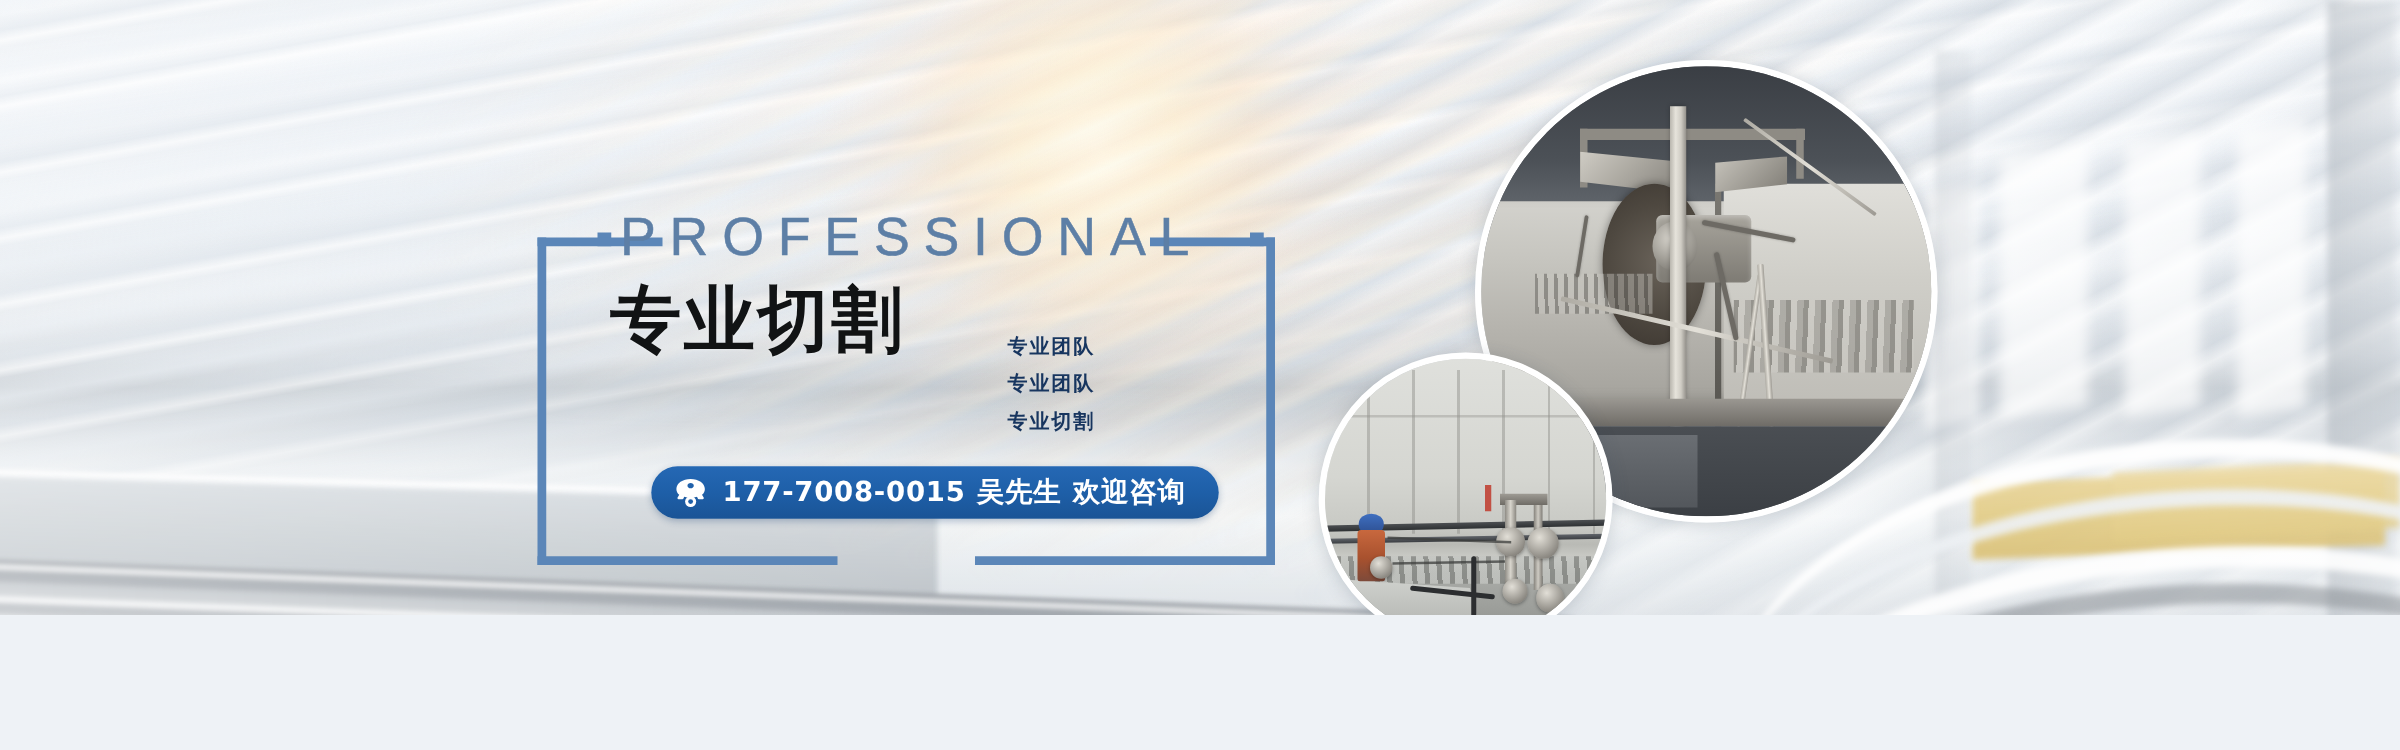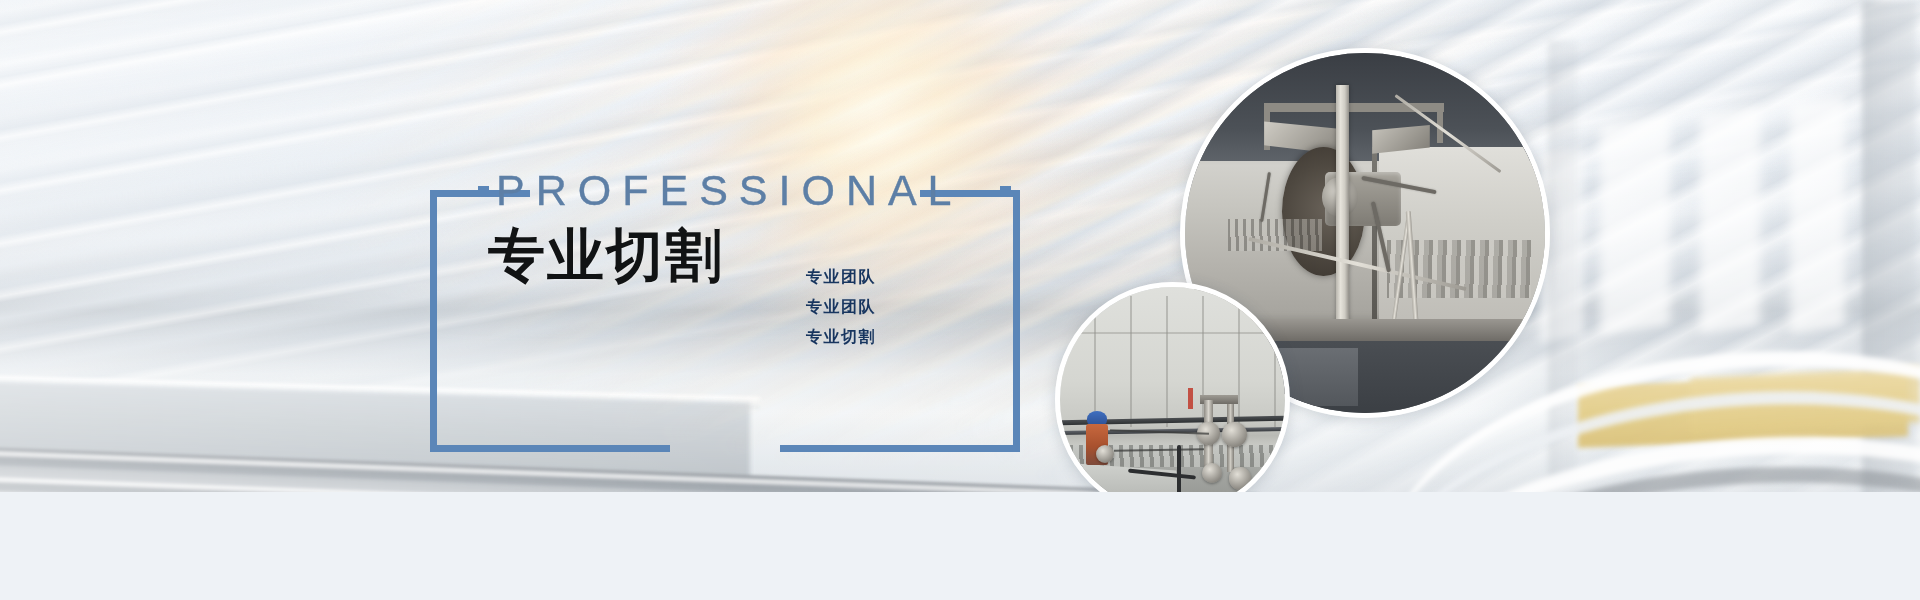--- a/index.html
+++ b/index.html
@@ -573,15 +573,25 @@
     <div id="main-title">专业切割</div>
 
     <div id="feature-list">
       <div>专业团队</div>
       <div>专业团队</div>
       <div>专业切割</div>
     </div>
 
   </div>
 
+  <div id="phone-bar">
+    <svg id="phone-icon" viewBox="0 0 64 58">
+      <path fill="#ffffff" d="M32 2C17 2 5 10 5 21c0 4.4 2 8.3 5.4 11.3l-3.1 4.9c-.9 1.4.1 3.2 1.7 3.2h7.4c.9 0 1.7-.5 2-1.3l1.4-3.3c3.8 1.2 8.1 1.9 12.2 1.9s8.4-.7 12.2-1.9l1.4 3.3c.3.8 1.1 1.3 2 1.3H55c1.6 0 2.6-1.8 1.7-3.2l-3.1-4.9C57 29.3 59 25.4 59 21 59 10 47 2 32 2zm0 8c3.3 0 6 2.2 6 4.9 0 2.7-2.7 4.9-6 4.9s-6-2.2-6-4.9C26 12.2 28.7 10 32 10z"></path>
+      <circle cx="32" cy="45" r="10.5" fill="#ffffff"></circle>
+      <circle cx="32" cy="45" r="4.6" fill="#1e5fa8"></circle>
+    </svg>
+    <div id="phone-text">
+      <span>177-7008-0015</span><span class="sep"></span><span>吴先生</span><span class="sep"></span><span>欢迎咨询</span>
+    </div>
+  </div>
 
 
 </div>
 
 </body></html>

